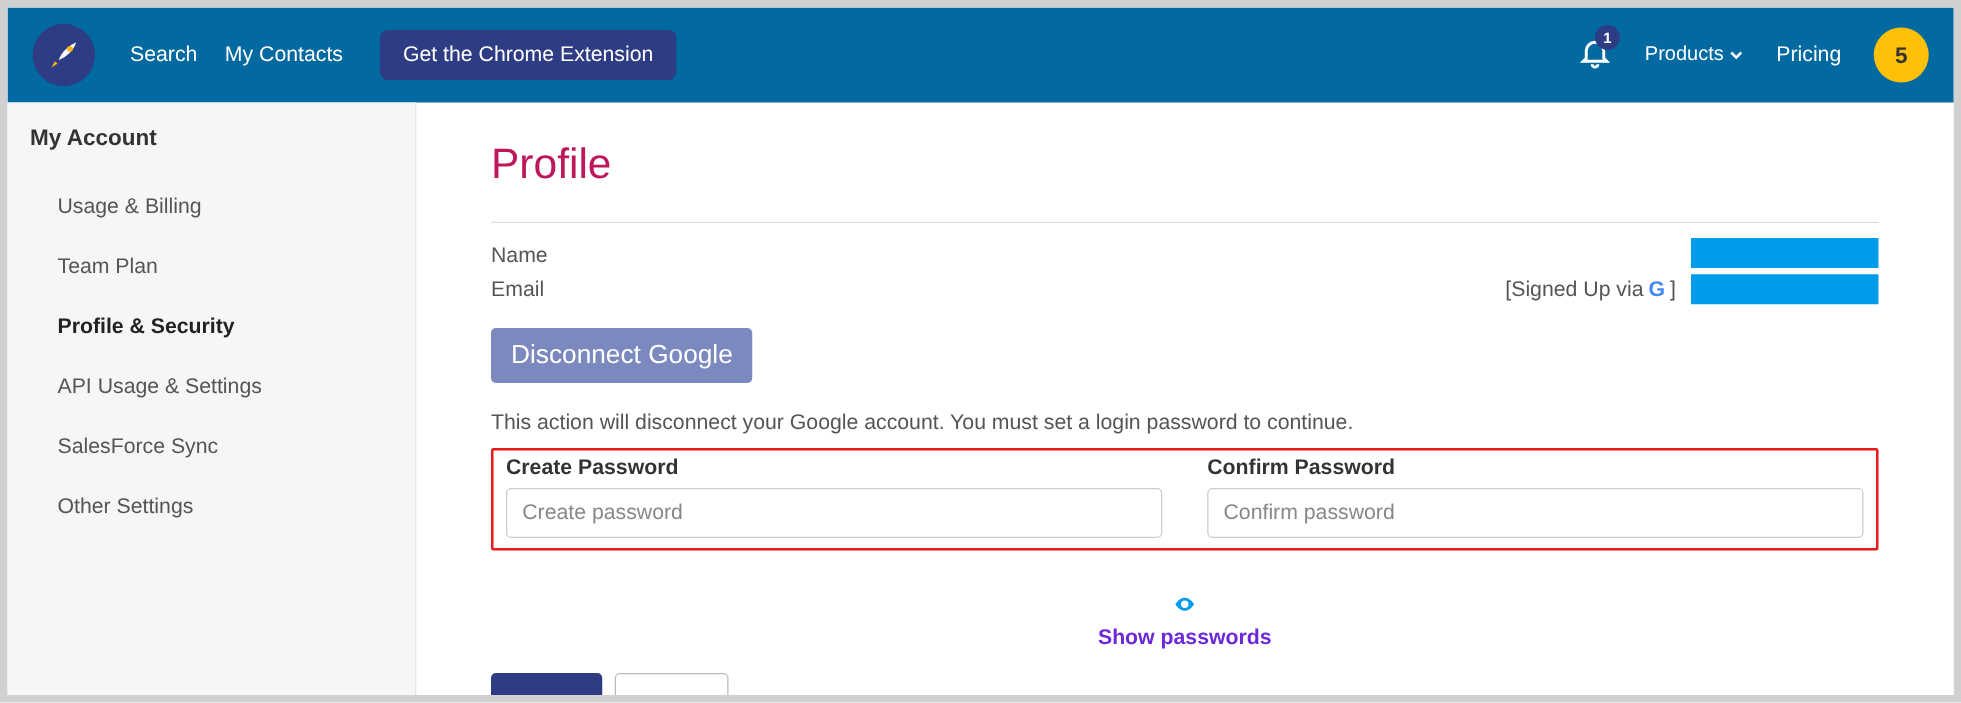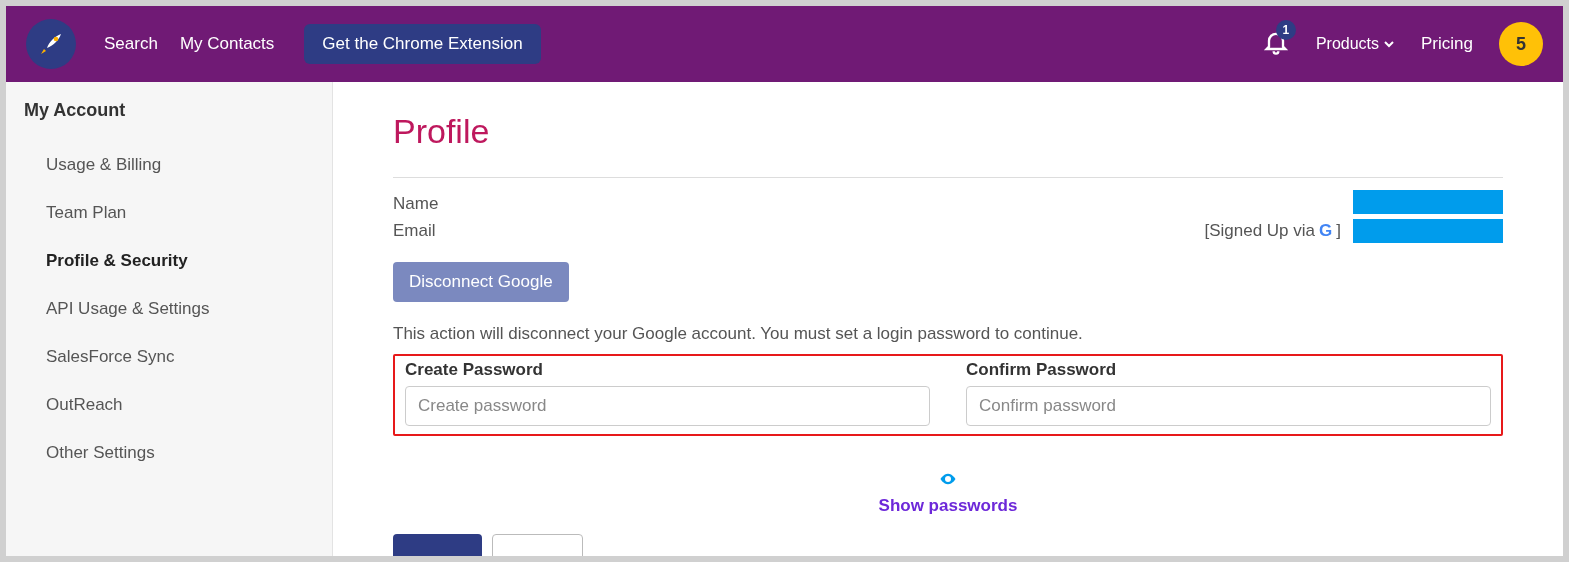--- a/index.html
+++ b/index.html
@@ -12,21 +12,21 @@
   }
   .app {
     background: #fff;
     width: 100%;
     height: 550px;
     overflow: hidden;
     position: relative;
   }
   
   .header {
-    background: #701a75;
+    background: #0369a1;
     height: 76px;
     display: flex;
     align-items: center;
     padding: 0 20px;
     color: #fff;
   }
   .logo {
     width: 50px;
     height: 50px;
     border-radius: 50%;
@@ -105,21 +105,21 @@
   }
   .info-row { display: flex; align-items: flex-start; font-size: 17px; color: #555; line-height: 1.6; }
   .info-row .right { margin-left: auto; display:flex; align-items:center; gap:4px;}
   .blue-block { width: 150px; height: 48px; background: #009cec; margin-left: 8px; }
   .disconnect-btn {
     background: #7b89bf;
     color: #fff;
     border: none;
     padding: 10px 16px;
     border-radius: 4px;
-    font-size: 17px;
+    font-size: 21px;
     cursor: pointer;
     margin-top: 18px;
   }
   .info-text { margin-top: 20px; font-size: 17px; color: #555; }
   .password-box {
     border: 2px solid #e7191a;
     border-radius: 2px;
     padding: 4px 10px 8px 10px;
     margin-top: 10px;
     display: flex;
@@ -192,21 +192,20 @@
 
   <div class="body">
 
     <div class="sidebar">
       <div class="sidebar-title">My Account</div>
       <div class="sidebar-item">Usage &amp; Billing</div>
       <div class="sidebar-item">Team Plan</div>
       <div class="sidebar-item active">Profile &amp; Security</div>
       <div class="sidebar-item">API Usage &amp; Settings</div>
       <div class="sidebar-item">SalesForce Sync</div>
-      <div class="sidebar-item">OutReach</div>
       <div class="sidebar-item">Other Settings</div>
     </div>
 
     <div class="main">
       <h1 class="page-title">Profile</h1>
 
       <div class="profile-section">
         <div class="info-row">
           <span>Name</span>
           <span class="right">

